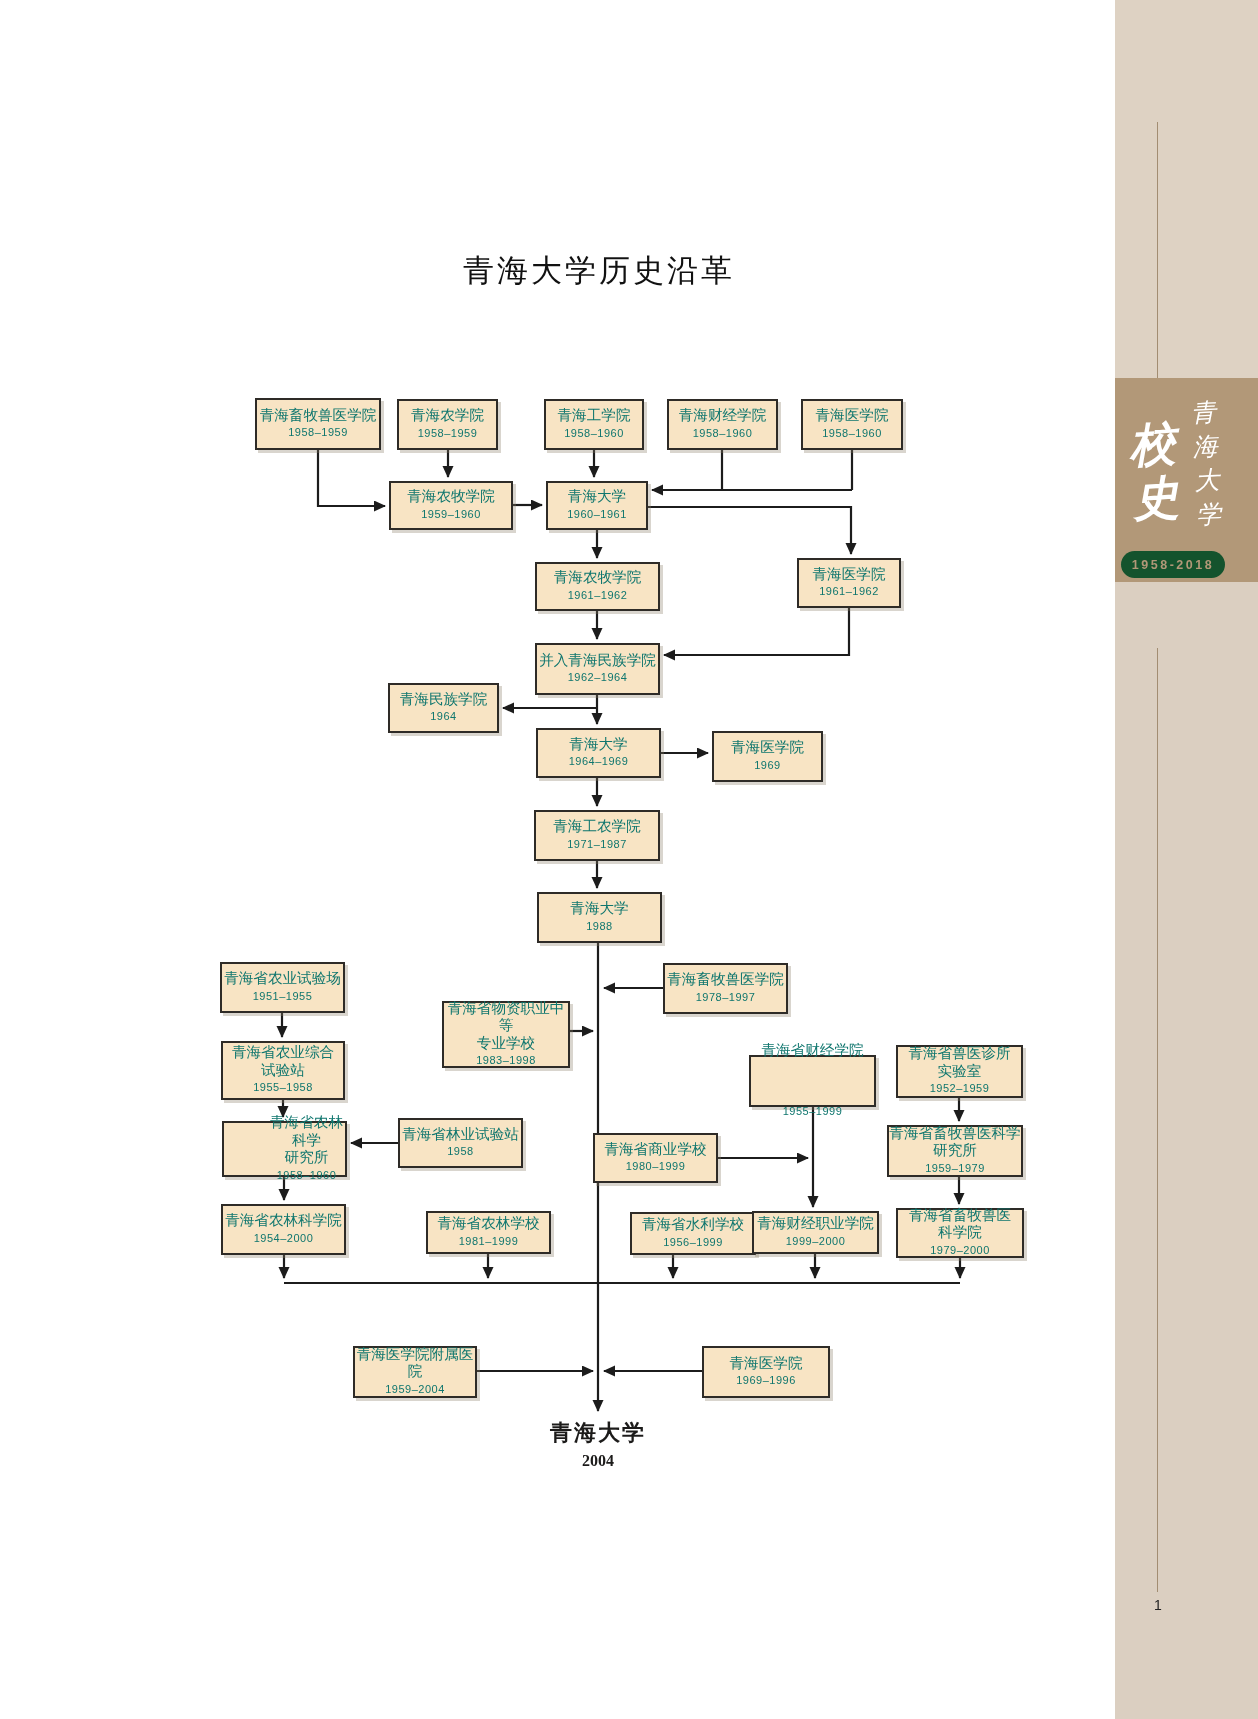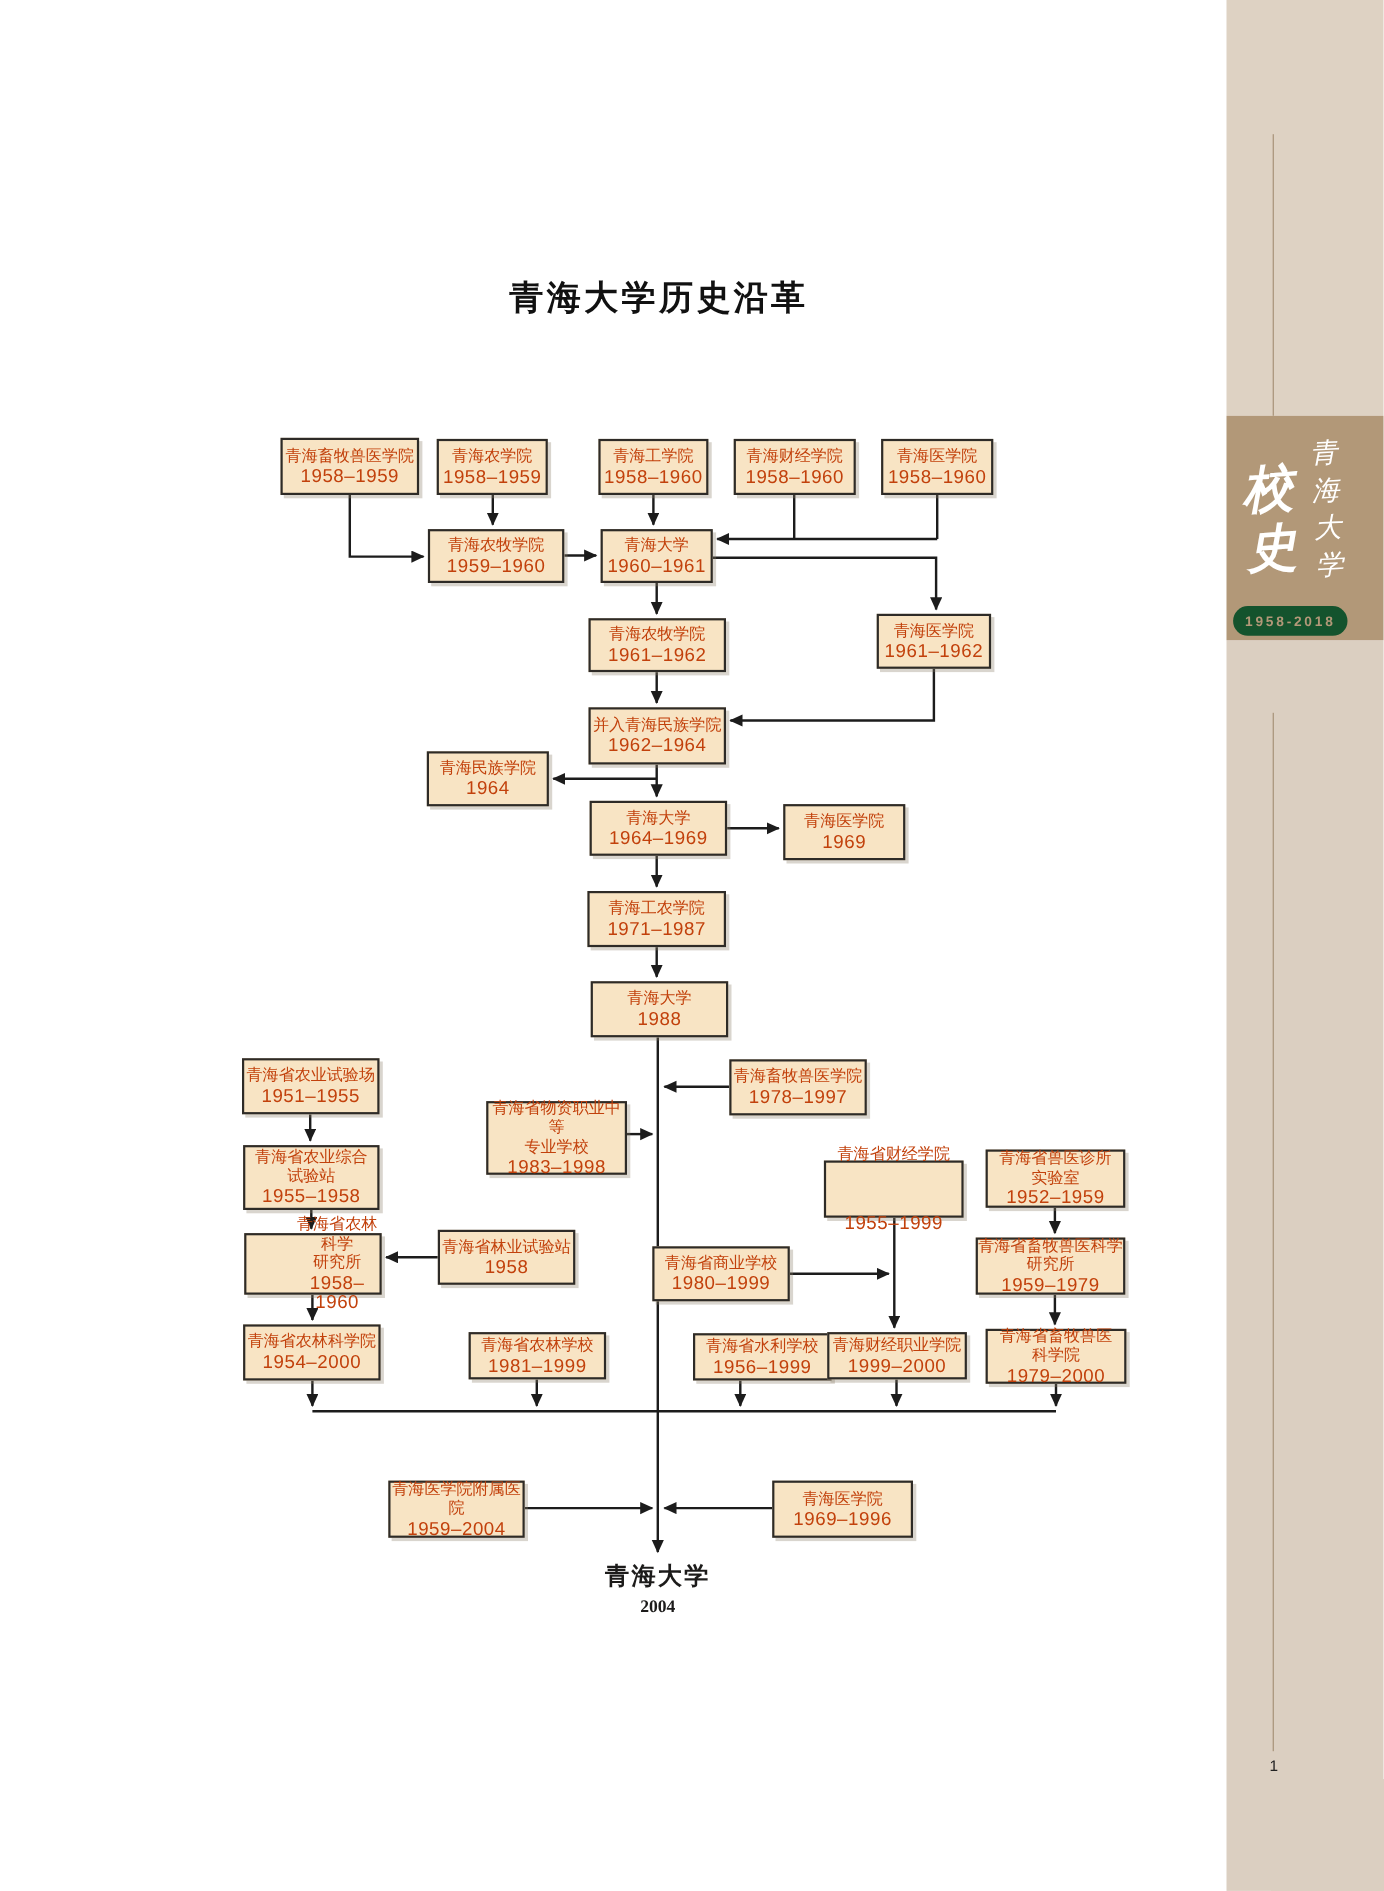--- a/index.html
+++ b/index.html
@@ -1,27 +1,27 @@
 <!DOCTYPE html>
 <html><head>
 <meta charset="utf-8">
 <style>
   html,body{margin:0;padding:0;background:#ffffff;}
   .page{position:relative;width:1258px;height:1719px;background:#ffffff;overflow:hidden;
         font-family:"Liberation Sans",sans-serif;}
   .title{position:absolute;left:329px;top:250px;width:540px;margin:0;text-align:center;
-         font-family:"Liberation Serif",serif;font-weight:bold;font-size:31px;
+         font-family:"Liberation Serif",serif;font-weight:normal;font-size:31px;
          letter-spacing:3px;color:#111;}
   .connectors{position:absolute;left:0;top:0;pointer-events:none;}
   .node{position:absolute;box-sizing:border-box;background:#f8e4c4;border:2.4px solid #2e2b27;
         box-shadow:3px 3px 0 rgba(140,126,106,0.33);
         display:flex;flex-direction:column;align-items:center;justify-content:center;
-        text-align:center;color:#c2410c;}
+        text-align:center;color:#0f766e;}
   .nlabel{font-size:14.6px;line-height:17.5px;white-space:pre-line;}
-  .nyears{font-size:17px;line-height:17.5px;letter-spacing:0.5px;}
+  .nyears{font-size:11px;line-height:17.5px;letter-spacing:0.5px;}
   .final{position:absolute;left:468px;top:1418px;width:260px;text-align:center;
          font-family:"Liberation Serif",serif;font-weight:bold;color:#1c1b1a;}
   .final .fname{font-size:22px;letter-spacing:2px;line-height:30px;}
   .final .fyear{font-size:16px;line-height:26px;}
   
   .sb-top{position:absolute;left:1115px;top:0;width:143px;height:378px;background:#ded2c3;}
   .sb-brand{position:absolute;left:1115px;top:378px;width:143px;height:204px;background:#b29878;}
   .sb-bottom{position:absolute;left:1115px;top:582px;width:143px;height:1137px;background:#dbcfc1;}
   .sb-line{position:absolute;width:1px;background:#a28d72;left:1157px;}
   .sb-line.seg1{top:122px;height:256px;}

